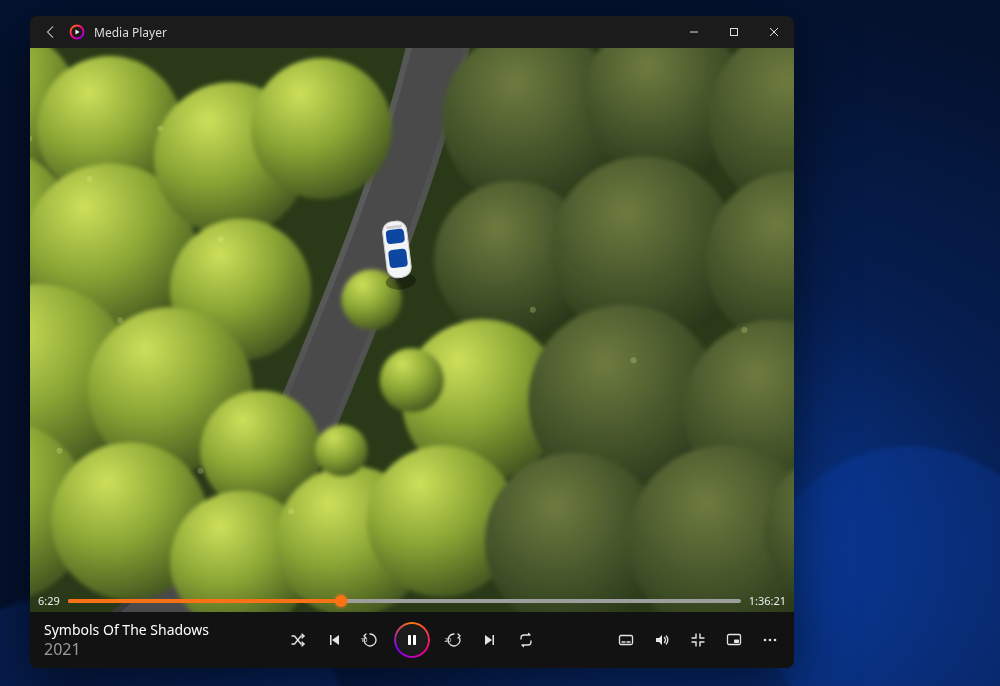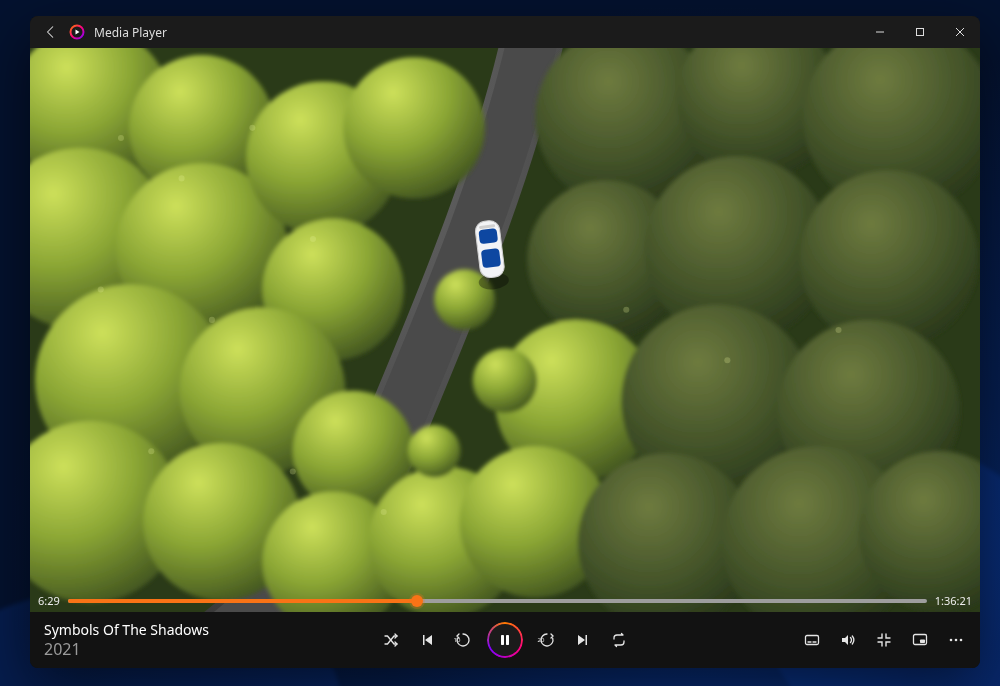--- a/index.html
+++ b/index.html
@@ -9,21 +9,21 @@
   }
   
   .wall-decor { position:absolute; inset:0; overflow:hidden; }
   .wall-decor .blob { position:absolute; border-radius:50%; filter: blur(2px); opacity:0.15; background: #1560ff; }
   .wall-decor .b1 { width:300px; height:300px; right:-60px; bottom:-60px; }
   .wall-decor .b2 { width:420px; height:220px; left:-80px; bottom:-120px; }
 
   .window {
     position: absolute;
     left: 30px; top: 16px;
-    width: 950px; height: 652px;
+    width: 764px; height: 652px;
     background: #121212;
     border-radius: 8px;
     overflow: hidden;
     box-shadow: 0 20px 60px rgba(0,0,0,0.6);
     color: #fff;
     display: flex;
     flex-direction: column;
   }
 
   

